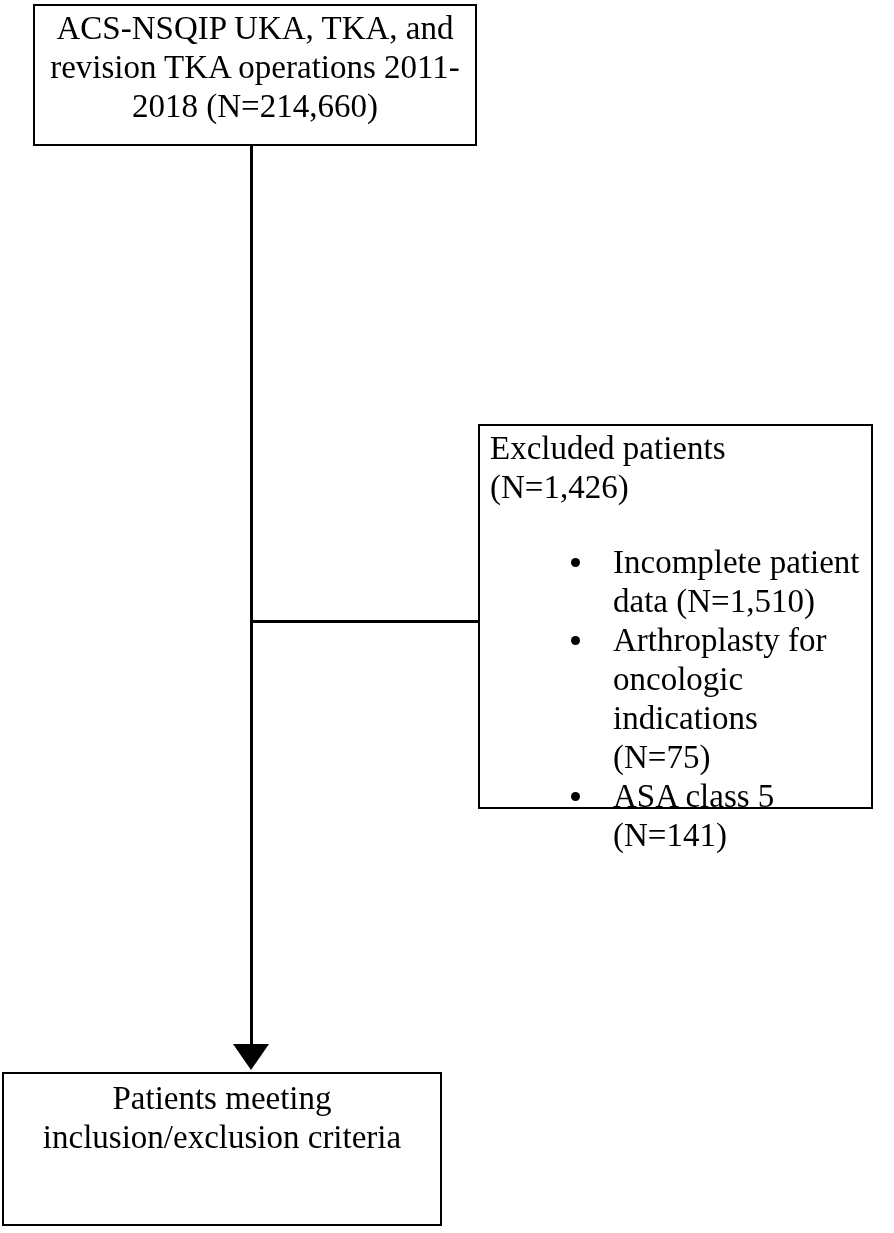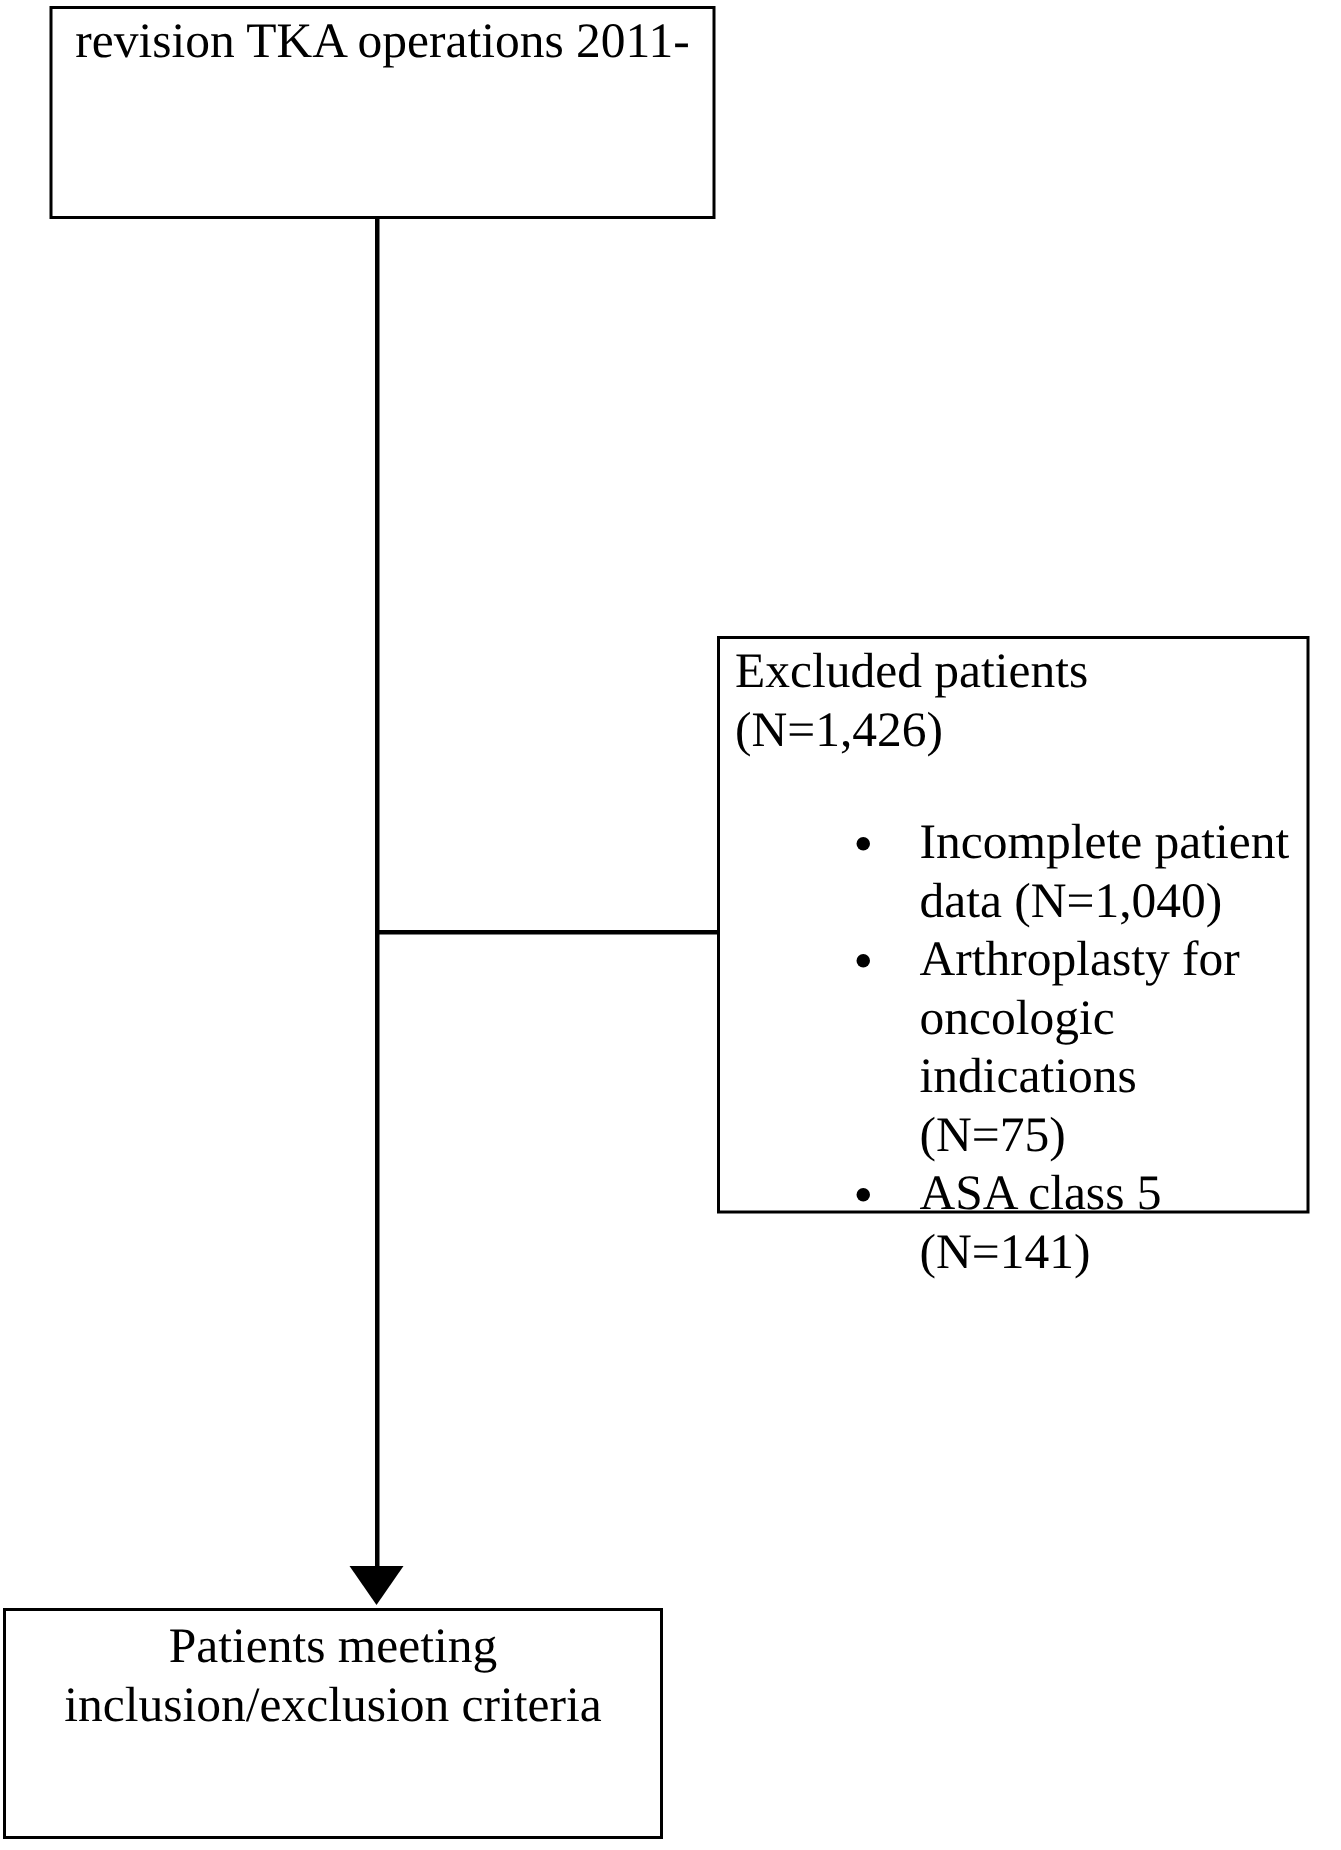--- a/index.html
+++ b/index.html
@@ -86,38 +86,40 @@
     border-right: 18px solid transparent;
     border-top: 26px solid var(--ink, #000000);
   }
 </style>
 </head>
 <body>
 
 <div class="canvas">
 
   <div class="box top-box">
+    <div>ACS-NSQIP UKA, TKA, and</div>
     <div>revision TKA operations 2011-</div>
+    <div>2018 (N=214,660)</div>
   </div>
 
   <div class="vline"></div>
   <div class="hline"></div>
   <div class="arrowhead"></div>
 
   <div class="box excluded-box">
     <div class="excl-header">Excluded patients (N=1,426)</div>
     <div class="excl-list">
 
       <div class="excl-item">
         <span class="bullet-cell">
             <span class="dot"></span>
           </span>
         <div class="item-text">
           <div>Incomplete patient</div>
-          <div>data (N=1,040)</div>
+          <div>data (N=1,510)</div>
         </div>
       </div>
 
       <div class="excl-item">
         <span class="bullet-cell">
             <span class="dot"></span>
           </span>
         <div class="item-text">
           <div>Arthroplasty for</div>
           <div>oncologic indications</div>

